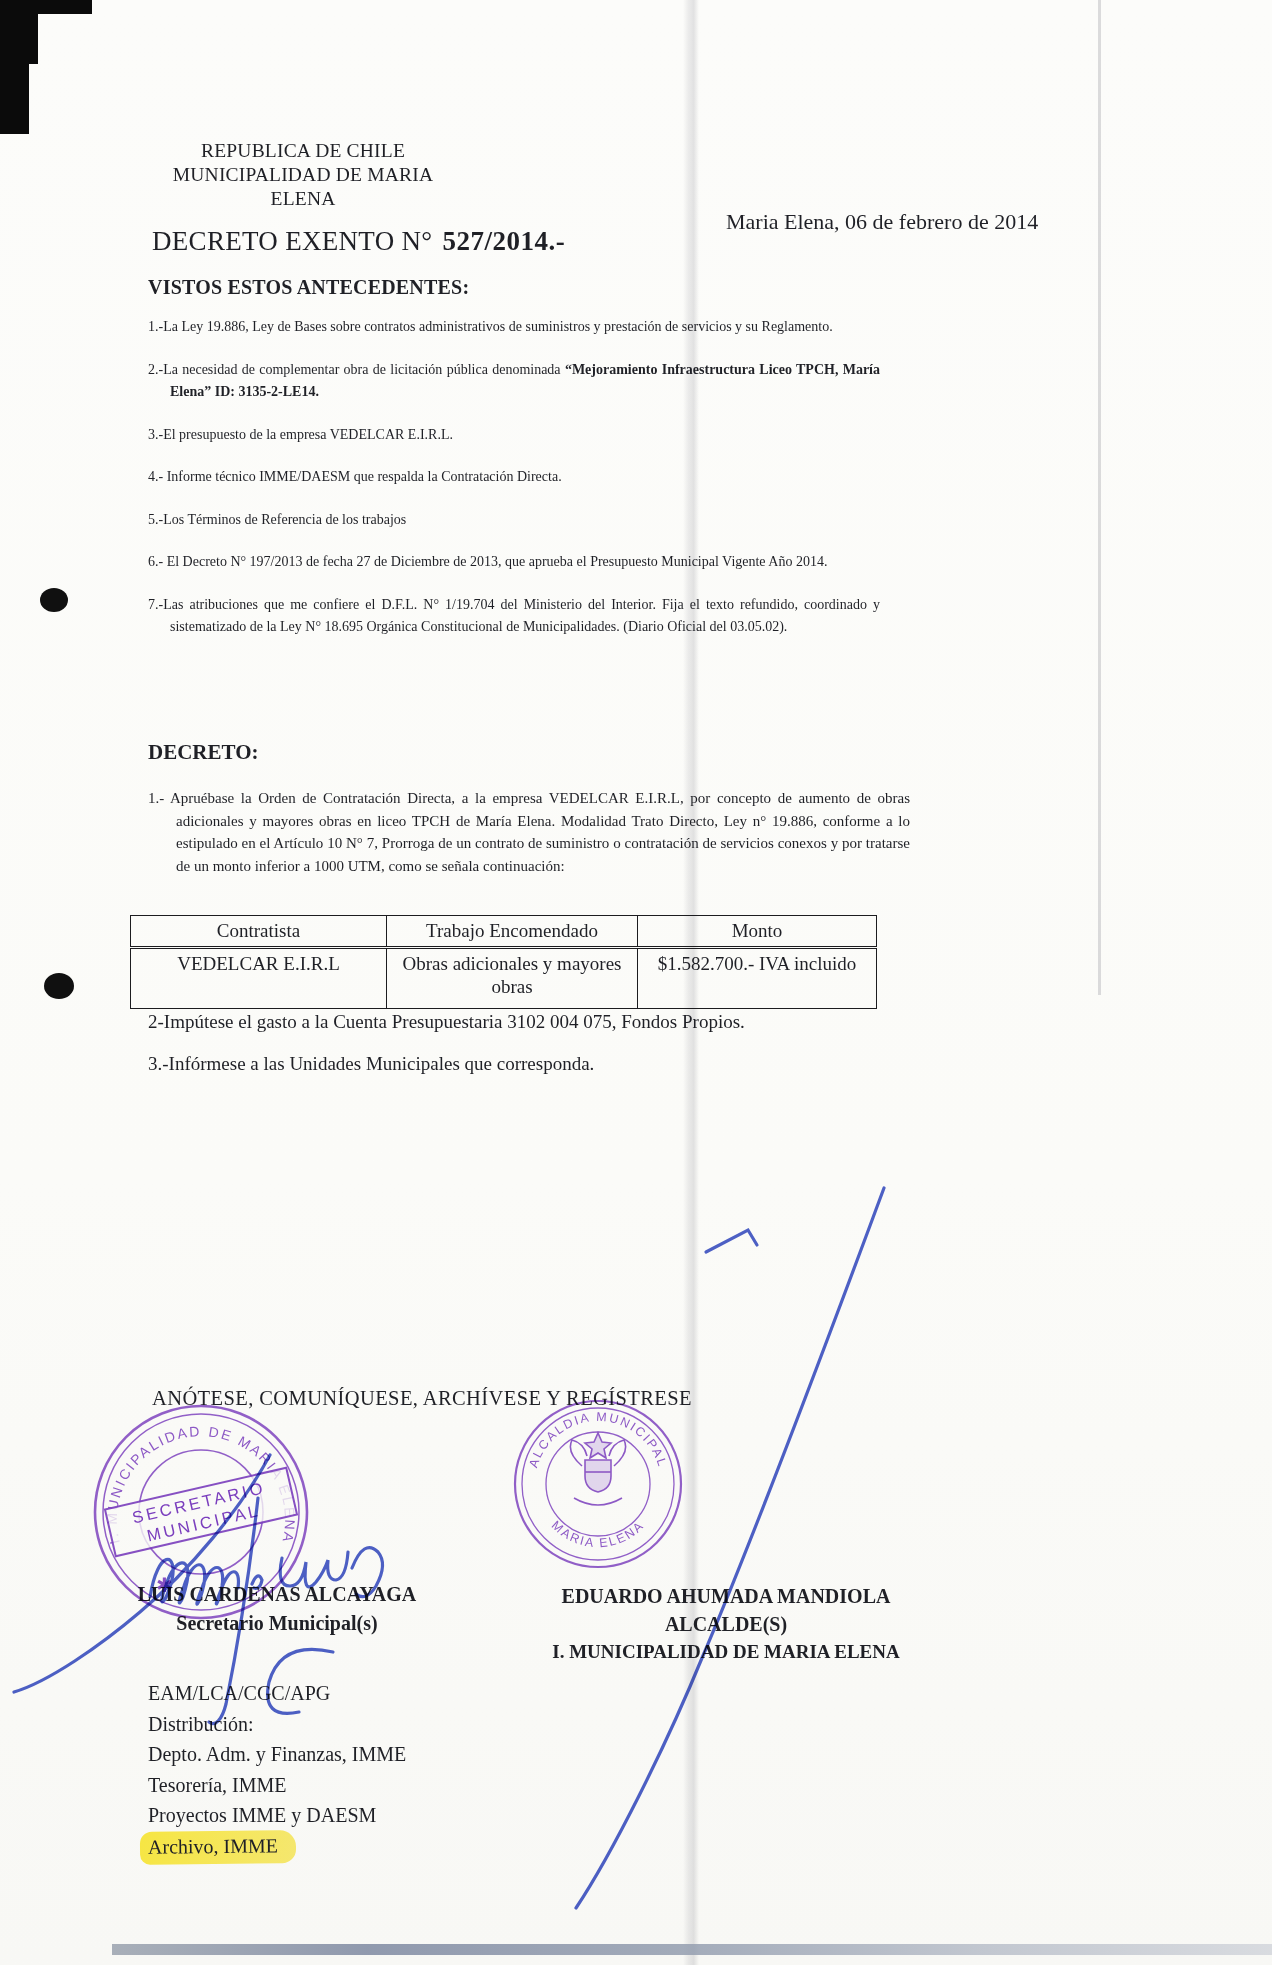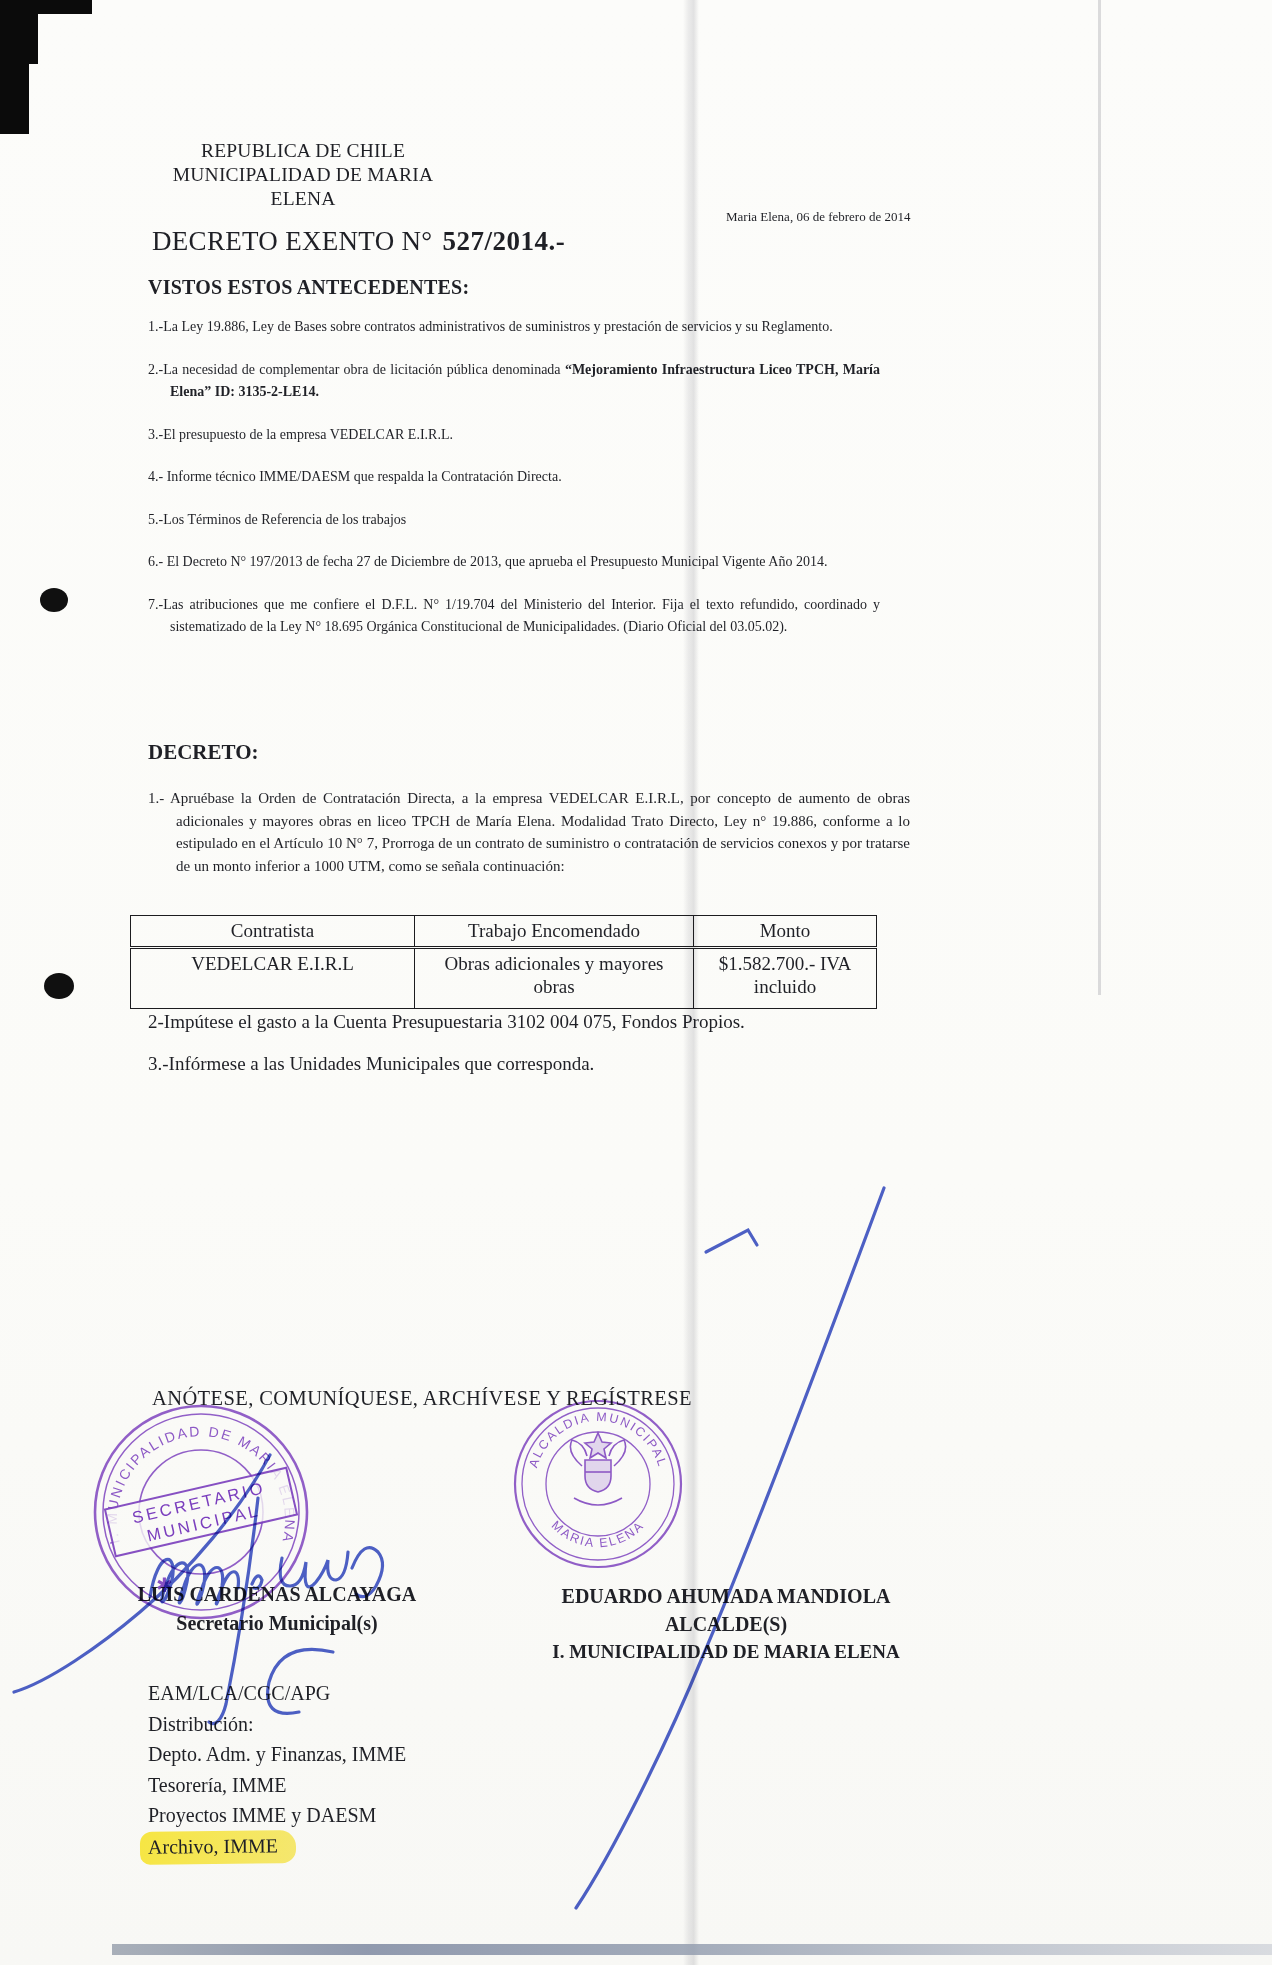--- a/index.html
+++ b/index.html
@@ -12,31 +12,31 @@
   .corner-black{position:absolute;background:#0b0b0b;}
   .fold-line{position:absolute;left:683px;top:0;width:16px;height:100%;
     background:linear-gradient(90deg,transparent,rgba(150,150,158,.16),rgba(120,120,130,.20),transparent);}
   .edge-line{position:absolute;left:1098px;top:0;width:3px;height:995px;background:rgba(165,165,172,.38);}
   .hole{position:absolute;background:#101010;border-radius:50%;}
   .bottom-bar{position:absolute;left:112px;top:1944px;width:1160px;height:11px;opacity:.85;
     background:linear-gradient(90deg,#9aa2ae,#7e89a1 22%,#929cae 48%,#b8bec9 75%,#d3d6dc 100%);}
   
   .abs{position:absolute;}
   .letterhead{left:146px;top:139px;width:314px;text-align:center;font-size:19.5px;line-height:24px;letter-spacing:.2px;}
-  .place-date{left:726px;top:209px;font-size:13px;}
+  .place-date{left:726px;top:209px;font-size:22px;}
   .decree-title{left:152px;top:226px;font-size:27px;letter-spacing:.3px;}
   .decree-title b{margin-left:10px;letter-spacing:.5px;}
   .vistos-title{left:148px;top:276px;font-size:20px;font-weight:bold;letter-spacing:.2px;}
   .vistos-list{left:148px;top:316px;width:732px;font-size:14px;line-height:22.5px;}
   .vistos-list p{margin:0 0 20px 0;padding-left:22px;text-indent:-22px;text-align:justify;}
   .decreto-title{left:148px;top:740px;font-size:21px;font-weight:bold;}
   .decreto-p1{left:148px;top:787px;width:734px;font-size:15px;line-height:22.5px;
     padding-left:28px;text-indent:-28px;text-align:justify;}
   .doc-table{left:130px;top:915px;width:747px;border-collapse:collapse;font-size:19px;}
-  .doc-table th,.doc-table td{border:1.6px solid #1c1c1f;font-weight:normal;text-align:center;padding:2px 14px;margin-top:20px;}
+  .doc-table th,.doc-table td{border:1.6px solid #1c1c1f;font-weight:normal;text-align:center;padding:2px 0;margin-top:20px;}
   .doc-table th{height:26px;border-bottom:3.5px double #1c1c1f;}
   .doc-table td{height:54px;vertical-align:top;padding-top:3px;line-height:23px;}
   .decreto-p2{left:148px;top:1011px;width:740px;font-size:19px;}
   .decreto-p3{left:148px;top:1053px;width:740px;font-size:19px;}
   .closing{left:152px;top:1387px;font-size:20.5px;letter-spacing:.4px;z-index:2;}
   .sig-name{position:absolute;text-align:center;font-weight:bold;z-index:2;}
   .sig-left{left:110px;top:1580px;width:334px;font-size:20px;line-height:29px;}
   .sig-right{left:535px;top:1582px;width:382px;font-size:20px;line-height:28px;}
   .sig-right .org{font-size:19px;}
   .distribution{left:148px;top:1678px;font-size:20px;line-height:30.5px;z-index:2;}

